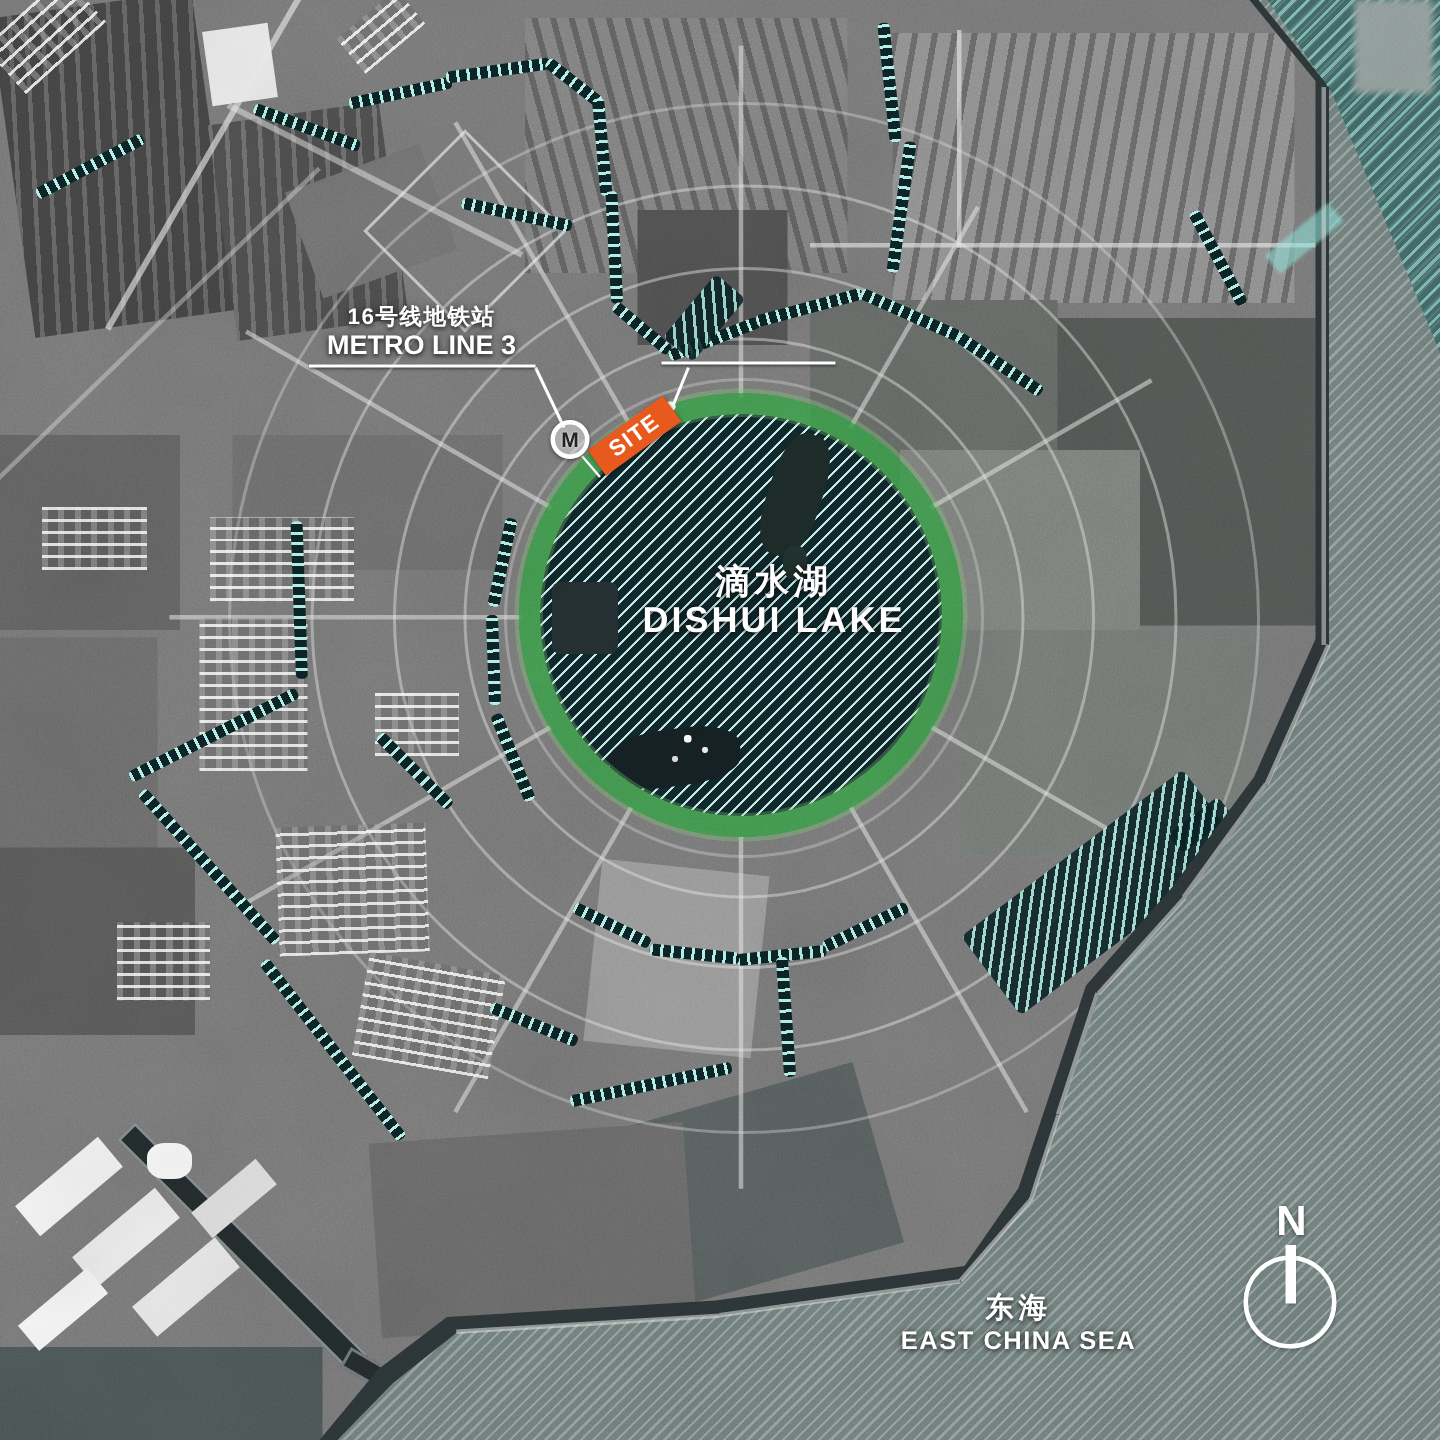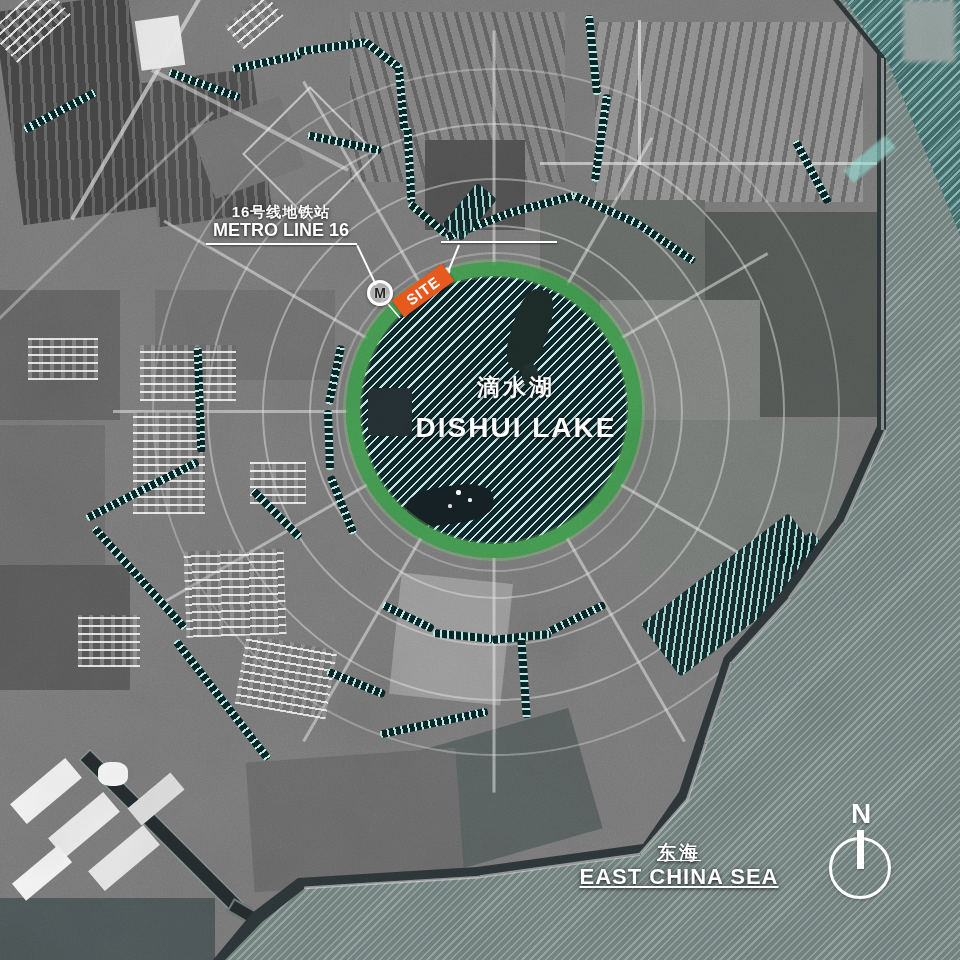--- a/index.html
+++ b/index.html
@@ -221,41 +221,41 @@
 
   <svg class="overlay" width="960" height="960">
     <line x1="357" y1="245" x2="376" y2="285" stroke="#fff" stroke-width="2"></line>
     <line x1="459" y1="245" x2="448" y2="272" stroke="#fff" stroke-width="2"></line>
     <line x1="388" y1="304" x2="400" y2="318" stroke="#fff" stroke-width="1.5"></line>
     <circle cx="447" cy="271" r="3.4" fill="#fff"></circle>
   </svg>
 
   <div class="lbl" style="left:281px;top:203px;">
     <span class="zh" style="font-size:15px;letter-spacing:1px;">16号线地铁站</span>
-    <span class="en" style="font-size:18px;">METRO LINE 16</span>
+    <span class="en" style="font-size:18px;">METRO LINE 3</span>
   </div>
   <div class="uline" style="left:206px;top:243px;width:151px;"></div>
 
   <div class="uline" style="left:441px;top:241px;width:116px;"></div>
 
   <div class="site-tag">
     <span>SITE</span>
   </div>
 
   <div class="metro-badge">
     <span>M</span>
   </div>
 
   <div class="lbl" style="left:516px;top:374px;">
     <span class="zh" style="font-size:23px;letter-spacing:3px;text-align:center;">滴水湖</span>
-    <span class="en" style="font-size:28px;letter-spacing:2px;margin-top:12px;">DISHUI LAKE</span>
-  </div>
-
-  <div class="lbl" style="left:679px;top:842px;text-decoration:underline;">
+    <span class="en" style="font-size:24px;letter-spacing:2px;">DISHUI LAKE</span>
+  </div>
+
+  <div class="lbl" style="left:679px;top:862px;">
     <span class="zh" style="font-size:19px;letter-spacing:3px;">东海</span>
-    <span class="en" style="font-size:22px;letter-spacing:1px;">EAST CHINA SEA</span>
+    <span class="en" style="font-size:17px;letter-spacing:1px;">EAST CHINA SEA</span>
   </div>
 
   <div class="compass-n">N</div>
   <div class="compass-circle"></div>
   <div class="compass-needle"></div>
 
 </div>
 
 </body></html>

